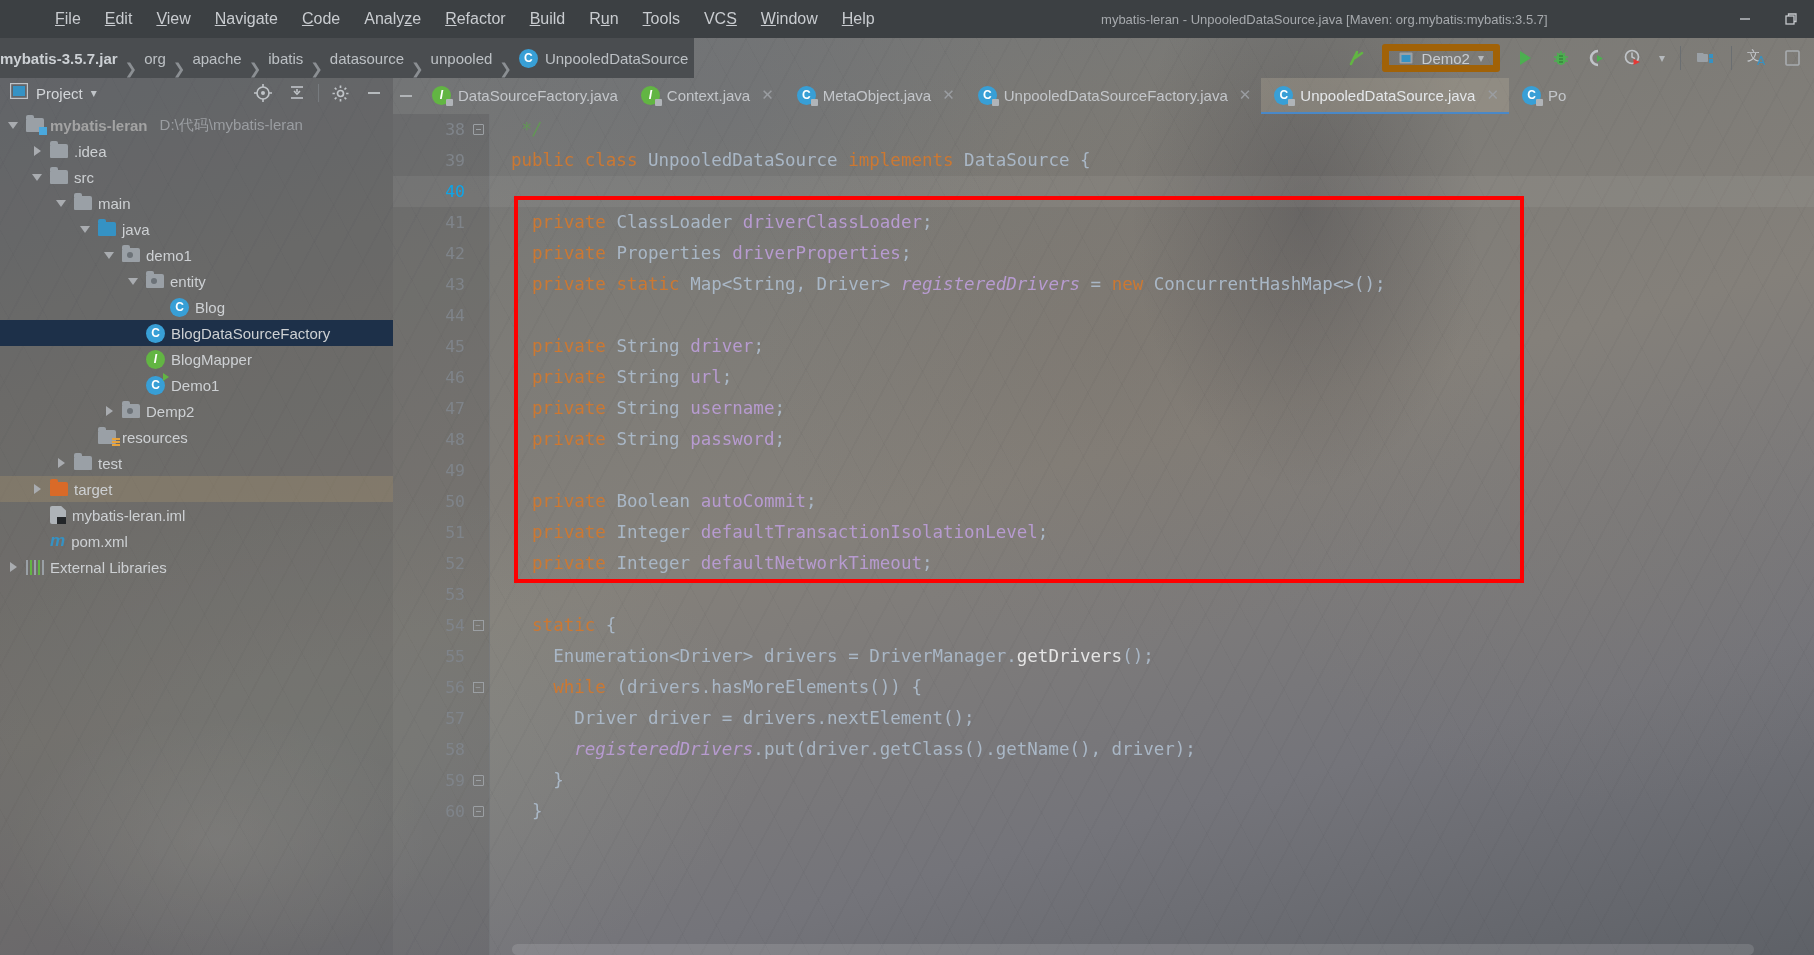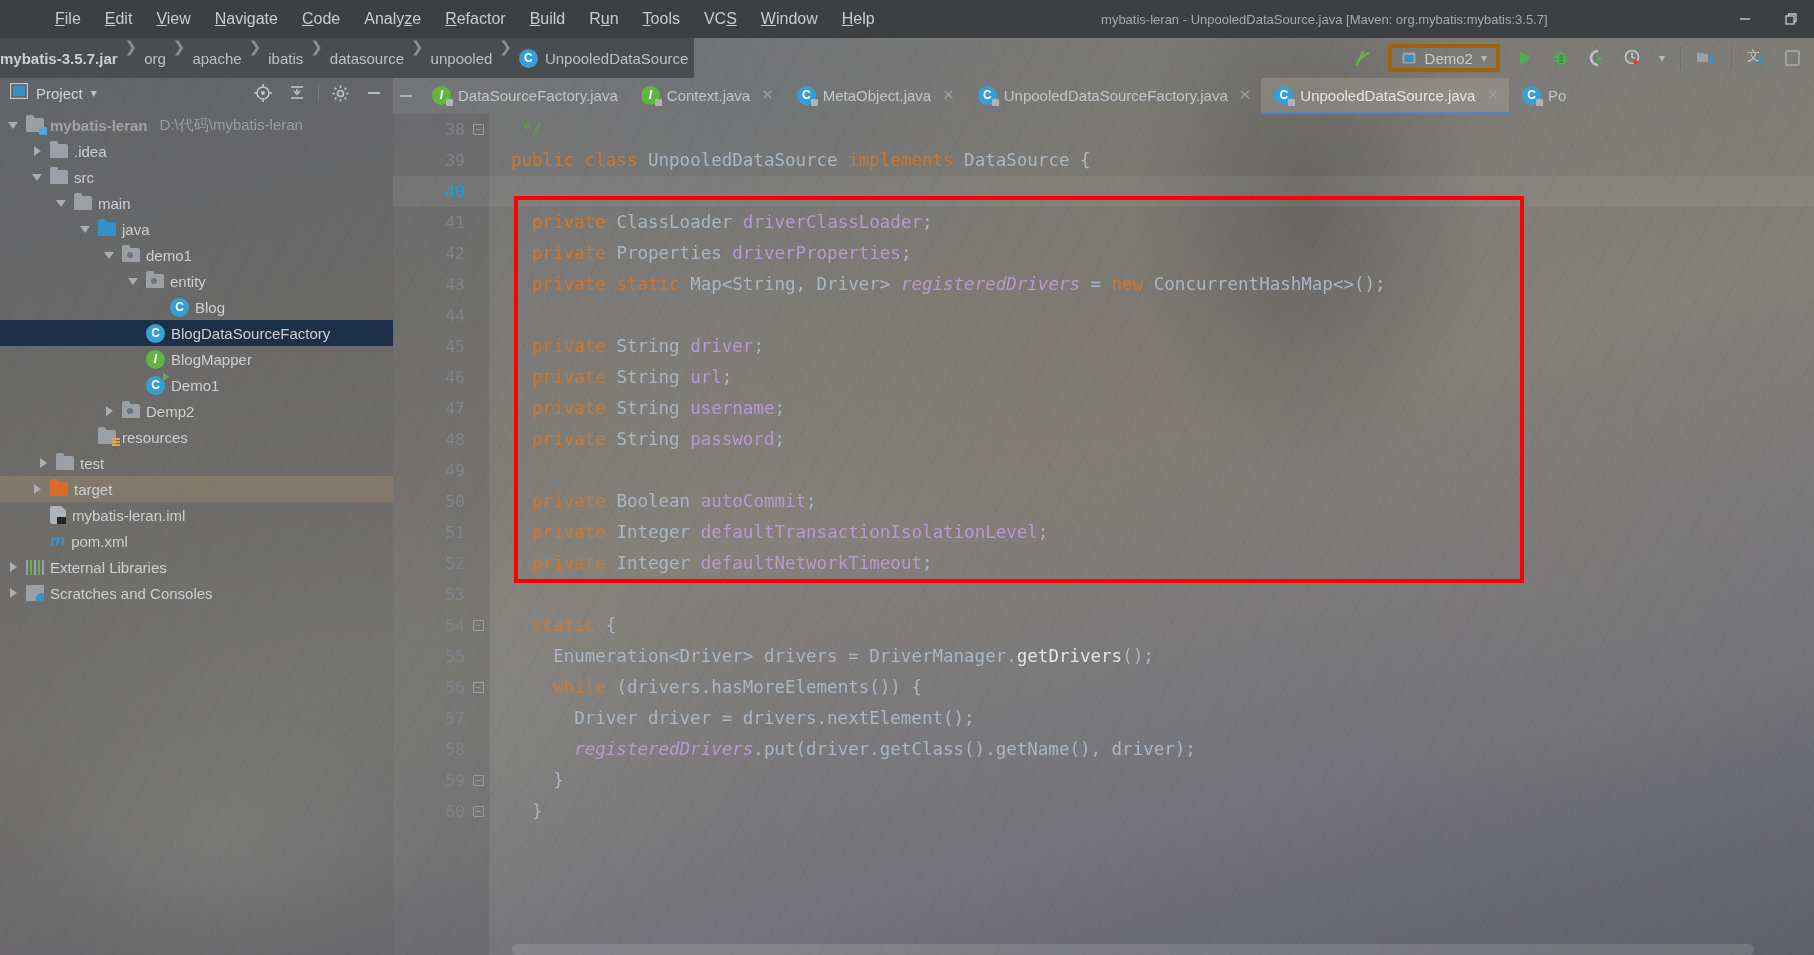--- a/index.html
+++ b/index.html
@@ -58,21 +58,21 @@
     color: #c5c8cc;
   }
 
   
   .navbar {
     position: absolute; top: 38px; left: 0; right: 0; height: 40px;
     display: flex; align-items: center;
     z-index: 28;
   }
   .navbar-left {
-    display: flex; align-items: flex-start; height: 40px;
+    display: flex; align-items: flex-end; height: 40px;
     background: #4a4d50;
     padding-left: 0;
   }
   .crumb {
     font-size: 15px; color: #bcc0c4;
     display: flex; align-items: center; gap: 7px;
     padding: 0 6px; height: 40px; white-space: nowrap;
   }
   .crumb.first { font-weight: bold; color: #ccd0d4; padding-left: 0; }
   .crumb-sep { color: #8b8f93; font-size: 15px; padding: 0 1px; }
@@ -80,21 +80,21 @@
     flex: 1; display: flex; align-items: center; justify-content: flex-end;
     height: 40px; padding-right: 4px; gap: 2px;
   }
   .tb-btn {
     width: 34px; height: 32px;
     display: flex; align-items: center; justify-content: center;
     cursor: default;
   }
   .runcfg {
     display: flex; align-items: center; gap: 8px;
-    border: 4px solid #a16207; border-radius: 3px;
+    border: 7px solid #a16207; border-radius: 3px;
     height: 28px; padding: 0 9px; margin: 0 6px;
     color: #c8ccd0; font-size: 15px;
   }
   .tb-sep { width: 1px; height: 24px; background: #6a6e71; margin: 0 6px; }
 
   .cls-badge {
     width: 19px; height: 19px; border-radius: 50%;
     background: #389fd6; color: #fff;
     font-size: 12px; font-weight: bold;
     display: flex; align-items: center; justify-content: center;
@@ -524,21 +524,21 @@
         <span class="folder pkg"></span>
         <span class="node-label">Demp2</span>
       </div>
       <div class="node" style="padding-left: 78px;">
         <span class="arrow none">
           <span class="tri-r"></span>
         </span>
         <span class="folder res"></span>
         <span class="node-label">resources</span>
       </div>
-      <div class="node" style="padding-left: 36px;">
+      <div class="node" style="padding-left: 54px;">
         <span class="arrow">
           <span class="tri-r"></span>
         </span>
         <span class="folder"></span>
         <span class="node-label">test</span>
       </div>
       <div class="node target-row" style="padding-left: 30px;">
         <span class="arrow">
           <span class="tri-r"></span>
         </span>
@@ -558,27 +558,20 @@
         </span>
         <span class="m-icon">m</span>
         <span class="node-label">pom.xml</span>
       </div>
       <div class="node" style="padding-left: 6px;">
         <span class="arrow">
           <span class="tri-r"></span>
         </span>
         <span class="libs-icon"></span>
         <span class="node-label">External Libraries</span>
-      </div>
-      <div class="node" style="padding-left: 6px;">
-        <span class="arrow">
-          <span class="tri-r"></span>
-        </span>
-        <span class="scratch-icon"></span>
-        <span class="node-label">Scratches and Consoles</span>
       </div>
     </div>
 </div>
 
 <div class="tabs">
   <div class="minus-btn">
     <svg width="18" height="18" viewBox="0 0 18 18">
         <line x1="3" y1="9" x2="15" y2="9" stroke="#b8bbbf" stroke-width="1.8"></line>
       </svg>
   </div>

